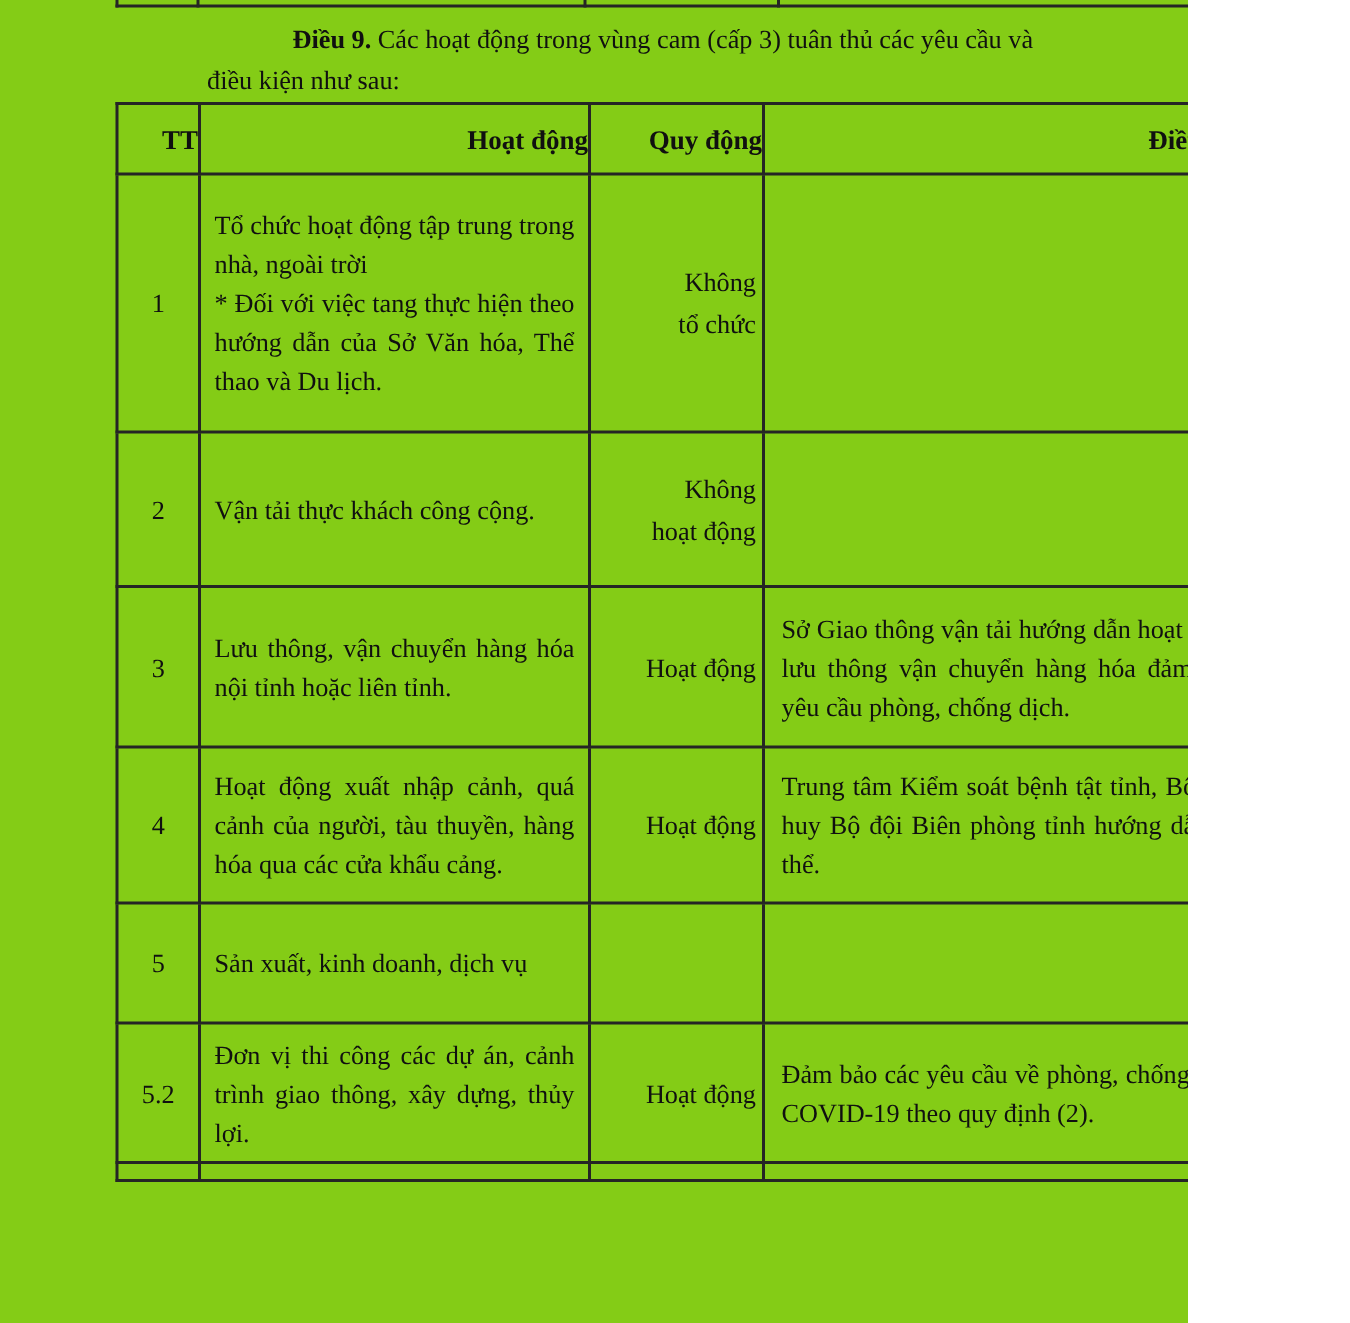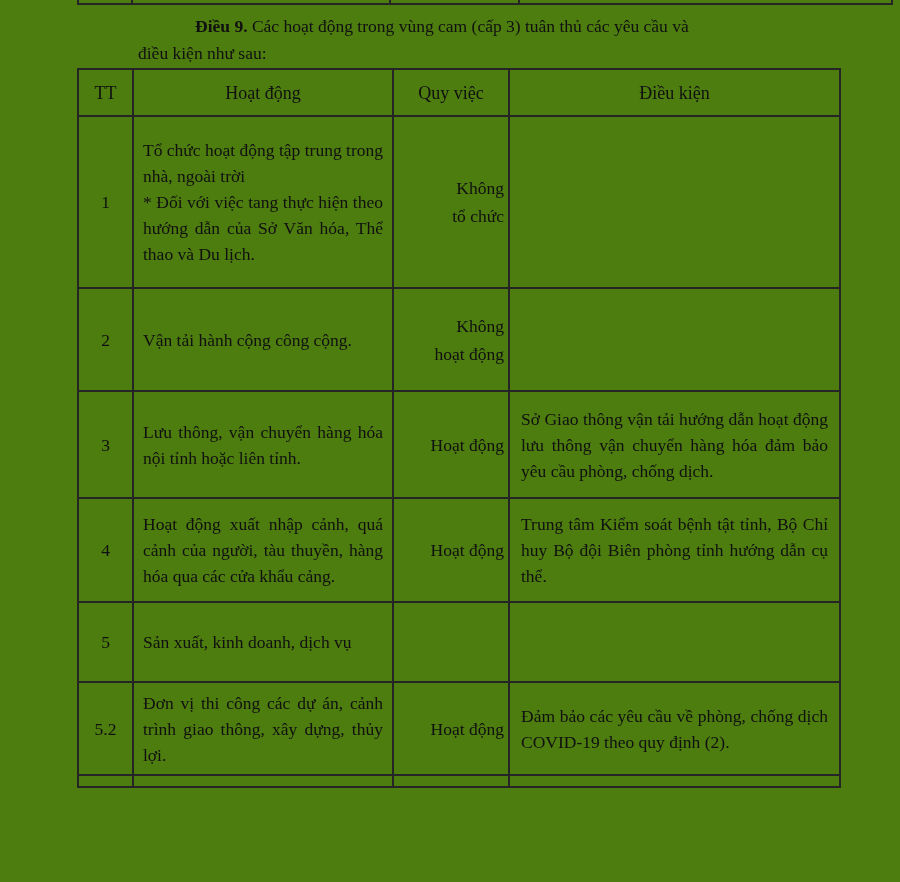--- a/index.html
+++ b/index.html
@@ -3,23 +3,23 @@
 <meta charset="utf-8">
 <style>
   * { margin: 0; padding: 0; box-sizing: border-box; }
   html, body { background: #ffffff; }
   body {
     font-family: "Liberation Serif", "DejaVu Serif", serif;
     color: #121212;
   }
   .page {
     position: relative;
-    width: 900px;
+    width: 792px;
     height: 882px;
-    background: #4d7c0f;
+    background: #84cc16;
     overflow: hidden;
   }
   
   .frag-top {
     position: absolute;
     left: 77px; top: 0;
     width: 816px; height: 5px;
     border-bottom: 2px solid #252525;
   }
   .frag-top .fv {
@@ -50,22 +50,22 @@
     font-size: 17.5px;
     line-height: 26px;
     color: #101010;
   }
   table.reg th, table.reg td {
     border: 2px solid #252525;
     vertical-align: middle;
     overflow: hidden;
   }
   table.reg th {
-    font-weight: normal;
-    text-align: center;
+    font-weight: bold;
+    text-align: right;
     font-size: 18px;
   }
   td.tt { text-align: center; }
   td.activity {
     text-align: justify;
     padding: 5px 9px;
     white-space: pre-line;
   }
   td.rule {
     text-align: right;
@@ -108,36 +108,36 @@
     <colgroup>
       <col style="width:55px">
       <col style="width:260px">
       <col style="width:116px">
       <col style="width:331px">
     </colgroup>
     <tbody>
       <tr class="hrow">
         <th>TT</th>
         <th>Hoạt động</th>
-        <th>Quy việc</th>
+        <th>Quy động</th>
         <th>Điều kiện</th>
       </tr>
 
       <tr class="r1">
         <td class="tt">1</td>
         <td class="activity">Tổ chức hoạt động tập trung trong nhà, ngoài trời
 * Đối với việc tang thực hiện theo hướng dẫn của Sở Văn hóa, Thể thao và Du lịch.</td>
         <td class="rule">Không
 tổ chức</td>
         <td class="condition"></td>
       </tr>
 
       <tr class="r2">
         <td class="tt">2</td>
-        <td class="activity">Vận tải hành cộng công cộng.</td>
+        <td class="activity">Vận tải thực khách công cộng.</td>
         <td class="rule">Không
 hoạt động</td>
         <td class="condition"></td>
       </tr>
 
       <tr class="r3">
         <td class="tt">3</td>
         <td class="activity">Lưu thông, vận chuyển hàng hóa nội tỉnh hoặc liên tỉnh.</td>
         <td class="rule">Hoạt động</td>
         <td class="condition">Sở Giao thông vận tải hướng dẫn hoạt động lưu thông vận chuyển hàng hóa đảm bảo yêu cầu phòng, chống dịch.</td>

